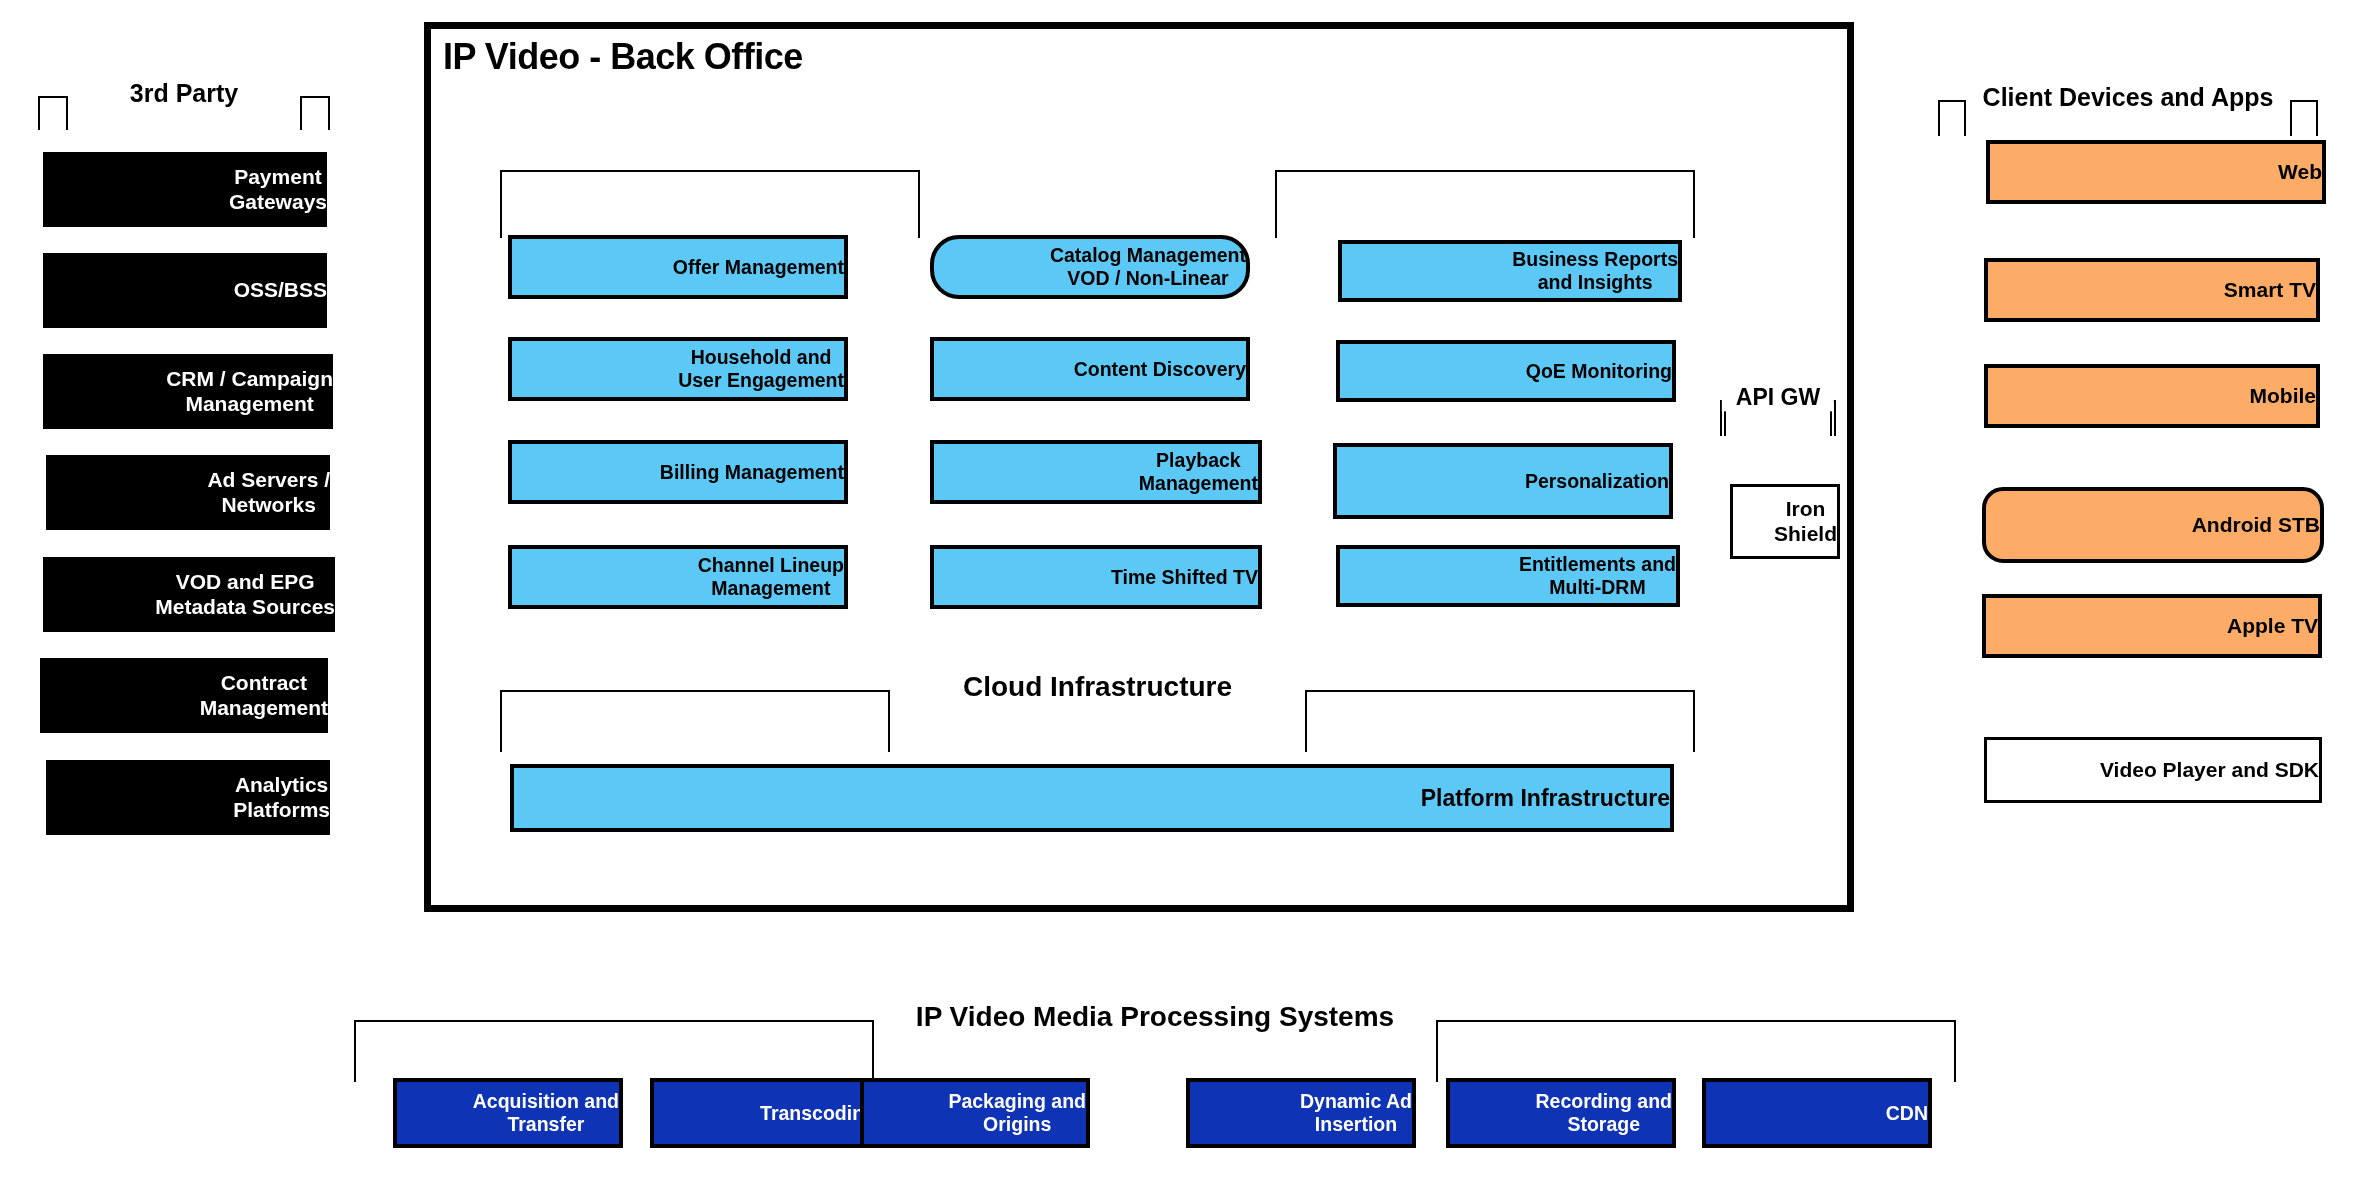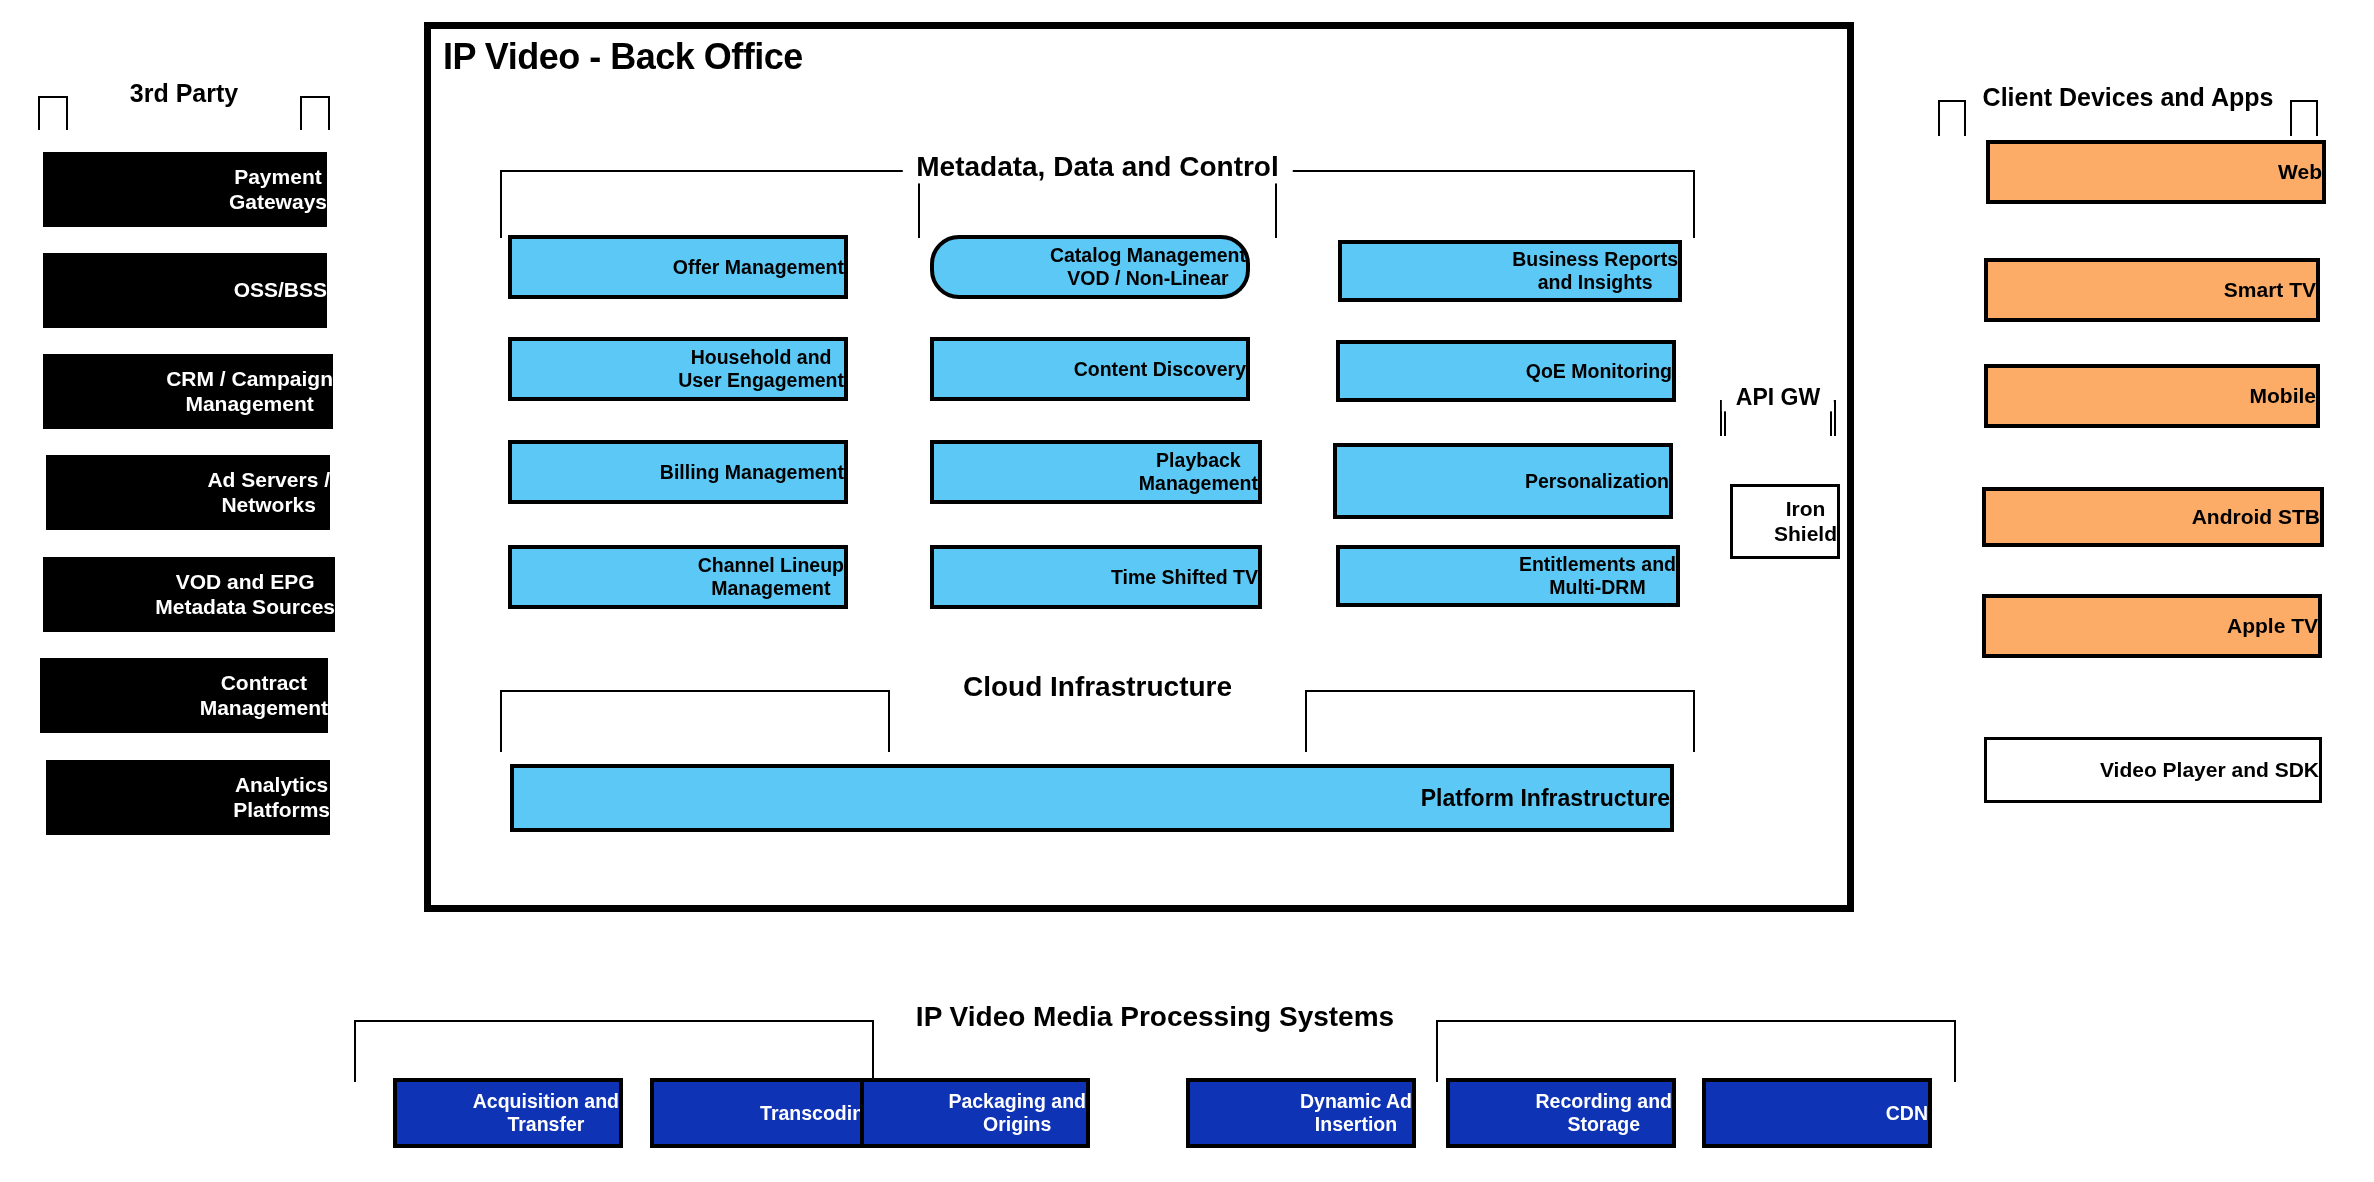--- a/index.html
+++ b/index.html
@@ -140,21 +140,20 @@
   <span style="white-space:pre-line;">Analytics
 Platforms</span>
 </div>
 
 <div id="backoffice-panel"></div>
 <div id="backoffice-title">IP Video - Back Office</div>
 
 <div class="bracket" style="left:500px; top:170px; width:1195px; height:68px;">
   <div class="br-line br-left" style="width:420px;"></div>
   <div class="br-line br-right" style="width:420px;"></div>
-  <div class="br-cap section-title-lg">Metadata, Data and Control</div>
 </div>
 
 <div class="box box-cyan f19" style="left:508px; top:235px; width:340px; height:64px;">
   <span style="white-space:pre-line;">Offer Management</span>
 </div>
 <div class="box box-cyan f19" style="left:508px; top:337px; width:340px; height:64px;">
   <span style="white-space:pre-line;">Household and
 User Engagement</span>
 </div>
 <div class="box box-cyan f19" style="left:508px; top:440px; width:340px; height:64px;">
@@ -224,21 +223,21 @@
 
 <div class="box box-orange f21" style="left:1986px; top:140px; width:340px; height:64px;">
   <span>Web</span>
 </div>
 <div class="box box-orange f21" style="left:1984px; top:258px; width:336px; height:64px;">
   <span>Smart TV</span>
 </div>
 <div class="box box-orange f21" style="left:1984px; top:364px; width:336px; height:64px;">
   <span>Mobile</span>
 </div>
-<div class="box box-orange f21" style="left:1982px; top:487px; width:342px; height:60px;">
+<div class="box box-orange f21" style="left:1982px; top:487px; width:342px; height:76px;border-radius:21px;">
   <span>Android STB</span>
 </div>
 <div class="box box-orange f21" style="left:1982px; top:594px; width:340px; height:64px;">
   <span>Apple TV</span>
 </div>
 <div class="box box-white f21" style="left:1984px; top:737px; width:338px; height:66px; border-width:3px;">
   <span>Video Player and SDK</span>
 </div>
 
 <div class="bracket" style="left:354px; top:1020px; width:1602px; height:62px;">

